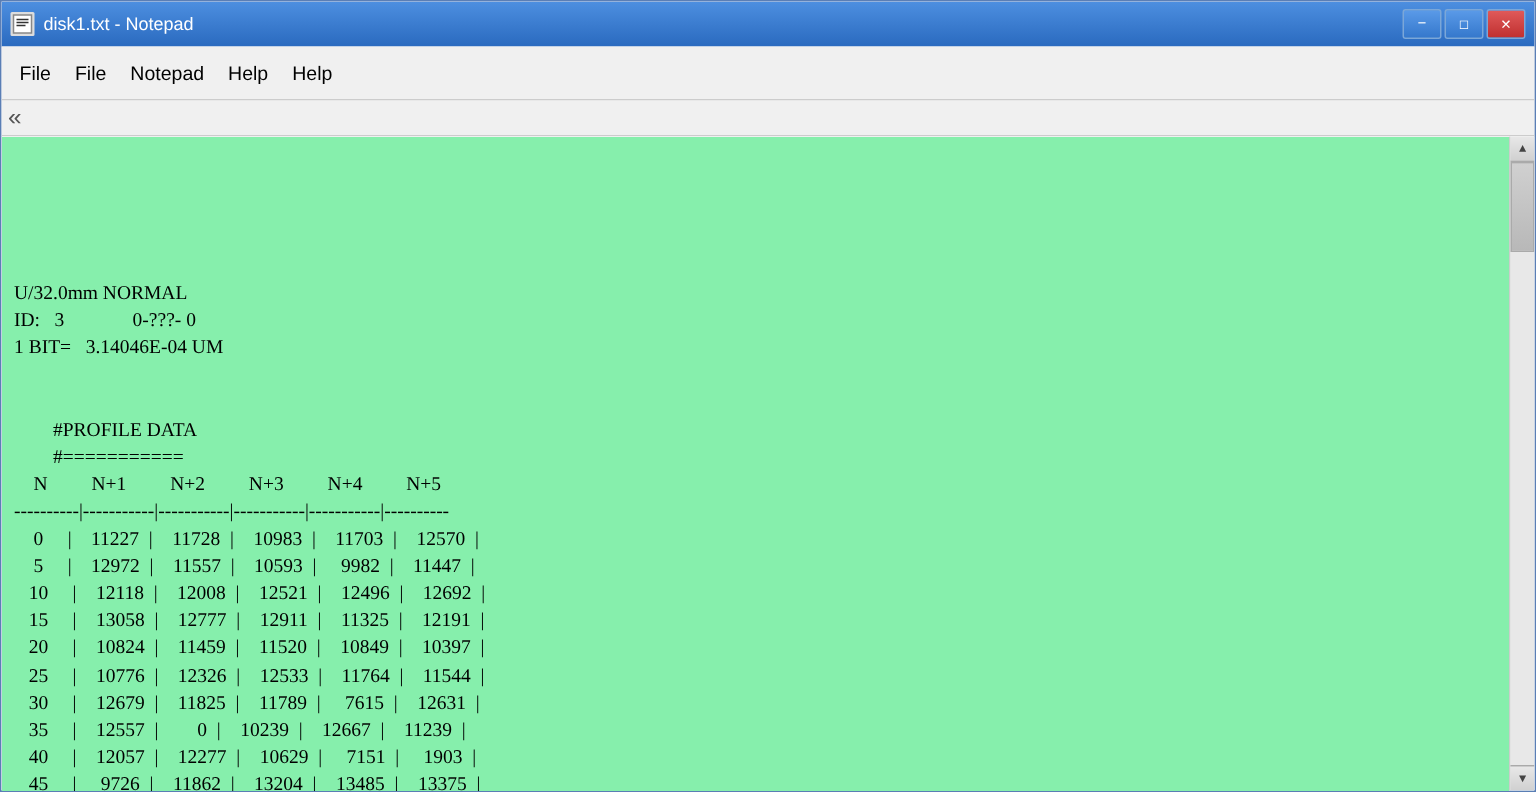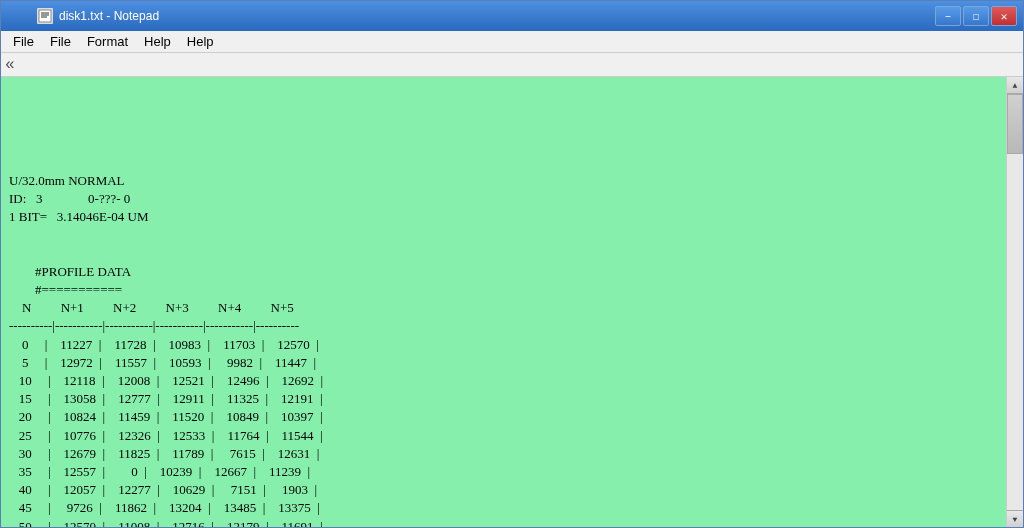--- a/index.html
+++ b/index.html
@@ -23,21 +23,20 @@
       height: 30px;
       padding: 0 6px;
       user-select: none;
       flex-shrink: 0;
     }
 
     .title-bar-left {
       display: flex;
       align-items: center;
       gap: 6px;
-      margin-left: 30px;
     }
 
     .title-icon {
       width: 16px;
       height: 16px;
       background: #ddd;
       border-radius: 1px;
       font-size: 10px;
       display: flex;
       align-items: center;
@@ -71,21 +70,21 @@
     }
 
     .title-btn.close {
       background: linear-gradient(to bottom, #e05a5a, #c03030);
     }
 
     .menu-bar {
       background: #f0f0f0;
       display: flex;
       align-items: center;
-      height: 22px;
+      height: 36px;
       border-bottom: 1px solid #ccc;
       padding: 0 4px;
       flex-shrink: 0;
     }
 
     .menu-item {
       padding: 2px 8px;
       font-size: 13px;
       font-family: 'Segoe UI', Arial, sans-serif;
       cursor: pointer;
@@ -202,21 +201,21 @@
     <div class="title-bar-controls">
       <div class="title-btn">–</div>
       <div class="title-btn">☐</div>
       <div class="title-btn close">✕</div>
     </div>
   </div>
 
   <div class="menu-bar">
     <div class="menu-item">File</div>
     <div class="menu-item">File</div>
-    <div class="menu-item">Format</div>
+    <div class="menu-item">Notepad</div>
     <div class="menu-item">Help</div>
     <div class="menu-item">Help</div>
   </div>
 
   <div class="toolbar">
     <span class="toolbar-icon">«</span>
   </div>
 
   <div class="content-area">
     <div class="text-area" contenteditable="true" style="">

